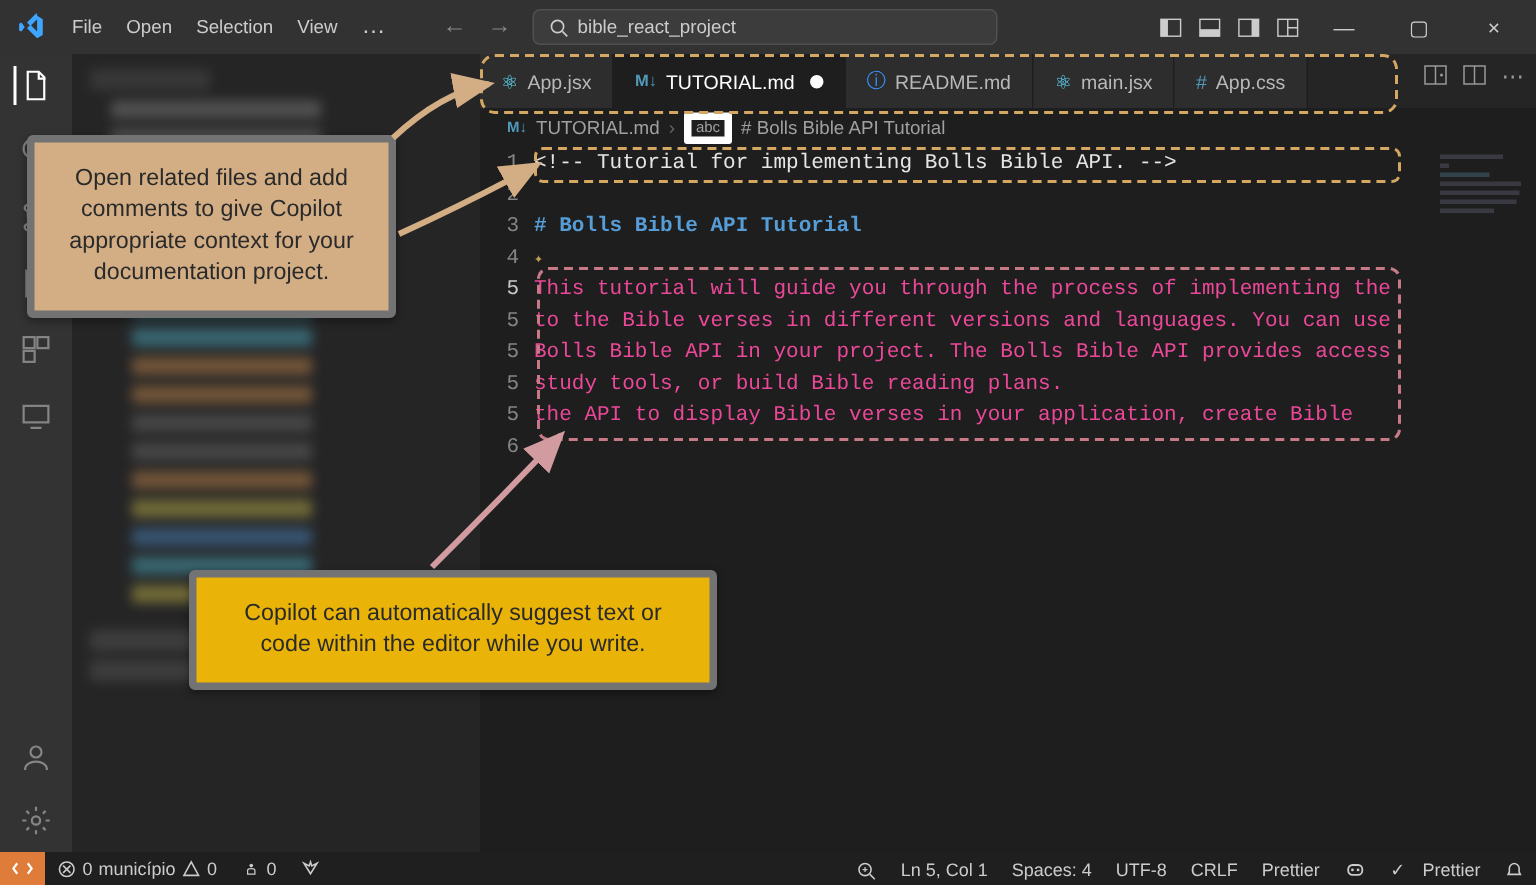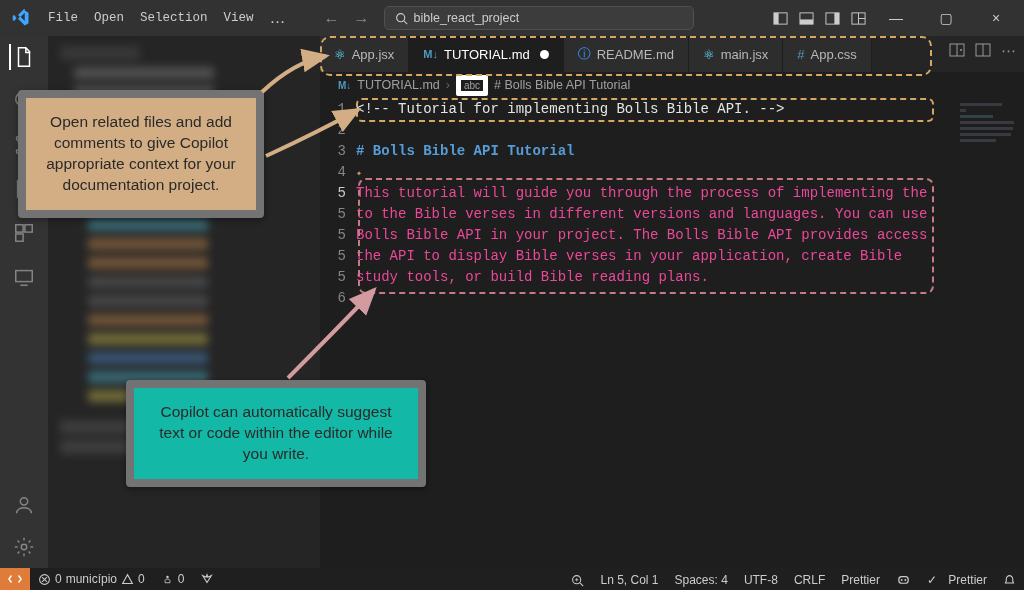--- a/index.html
+++ b/index.html
@@ -9,21 +9,21 @@
     font-family: "Segoe UI", Arial, sans-serif;
     font-size: 13px; color: #ccc;
     overflow: hidden; position: relative;
   }
   
   .titlebar {
     height: 36px; display: flex; align-items: center;
     background: #323233; padding: 0 8px;
   }
   .logo { width: 18px; height: 18px; margin: 0 10px 0 4px; display:flex;align-items:center;justify-content:center;}
-  .menu-item { padding: 4px 8px; font-size: 12.5px; cursor: default; font-family: Liberation Mono, monospace; }
+  .menu-item { padding: 4px 8px; font-size: 12.5px; cursor: default; }
   .menu-dots { padding: 4px 8px; font-size: 16px; }
   .nav-arrows { display:flex; margin-left: 30px; gap: 14px; font-size: 16px; color:#888;}
   .search-pill {
     margin-left: 14px; height: 24px; width: 310px;
     background: #3c3c3c; border: 1px solid #505050; border-radius: 5px;
     display: flex; align-items: center; padding: 0 10px; color: #ccc; font-size: 12.5px;
   }
   .title-icons-right { margin-left: auto; display:flex; gap: 10px; align-items:center;}
   .title-icon { width:16px; height:16px; display:flex;align-items:center;justify-content:center; color:#ccc; font-size:14px;}
   .win-ctrl { width:40px; text-align:center; font-size:14px; color:#ccc; }
@@ -86,26 +86,26 @@
   .sugg-box {
     position:absolute; left:358px; top:178px; width:576px; height:116px;
     border:2px dashed #c77a86; border-radius:8px; pointer-events:none;
   }
   .sparkle { color:#bfa050; font-size:10px;}
   
   .minimap { position:absolute; right:4px; top:100px; width:60px; height:80px; opacity:0.5;}
   .mini-line{height:3px; margin:3px 0; background:#556;}
   
   .callout {
-    position:absolute; border:8px solid #737373; border-radius:4px;
+    position:absolute; border:5px solid #737373; border-radius:4px;
     padding:14px 18px; font-size:15.5px; line-height:1.35; text-align:center;
     box-shadow: 0 2px 6px rgba(0,0,0,0.4);
   }
   .callout-tan { background:#d3ae85; color:#2a2a2a; left:18px; top:90px; width:246px;}
-  .callout-pink{ background:#14b8a6; color:#2a2a2a; left:126px; top:380px; width:300px;}
+  .callout-pink{ background:#eab308; color:#2a2a2a; left:126px; top:380px; width:352px;}
   
   .arrow{position:absolute; pointer-events:none;}
   
   .statusbar {
     position:absolute; left:0; right:0; bottom:0; height:22px;
     background:#1f1f1f; display:flex; align-items:center; font-size:12px; color:#ccc;
   }
   .remote-chip{background:#e07c3a; height:22px; width:30px; display:flex;align-items:center;justify-content:center; color:#fff; font-size:13px;}
   .status-item{padding:0 8px; display:flex; align-items:center; gap:4px;}
   .status-right{margin-left:auto; display:flex;align-items:flex-end;}
@@ -293,22 +293,22 @@
       <div>6</div>
     </div>
     <div class="codelines">
       <div class="line c-green">&lt;!-- Tutorial for implementing Bolls Bible API. --&gt;</div>
       <div class="line"></div>
       <div class="line"><span class="c-heading" style="color:#569cd6;font-weight:bold;"># Bolls Bible API Tutorial</span></div>
       <div class="line"><span class="sparkle">✦</span></div>
       <div class="line c-sugg">This tutorial will guide you through the process of implementing the</div>
       <div class="line c-sugg">to the Bible verses in different versions and languages. You can use</div>
       <div class="line c-sugg">Bolls Bible API in your project. The Bolls Bible API provides access</div>
+      <div class="line c-sugg">study tools, or build Bible reading plans.</div>
       <div class="line c-sugg">the API to display Bible verses in your application, create Bible</div>
-      <div class="line c-sugg">study tools, or build Bible reading plans.</div>
       <div class="line"></div>
     </div>
   </div>
 </div>
 
 <div class="tabs-dashed-outline"></div>
 <div class="comment-dashed"></div>
 <div class="sugg-box"></div>
 
 <div class="editor-topright">

